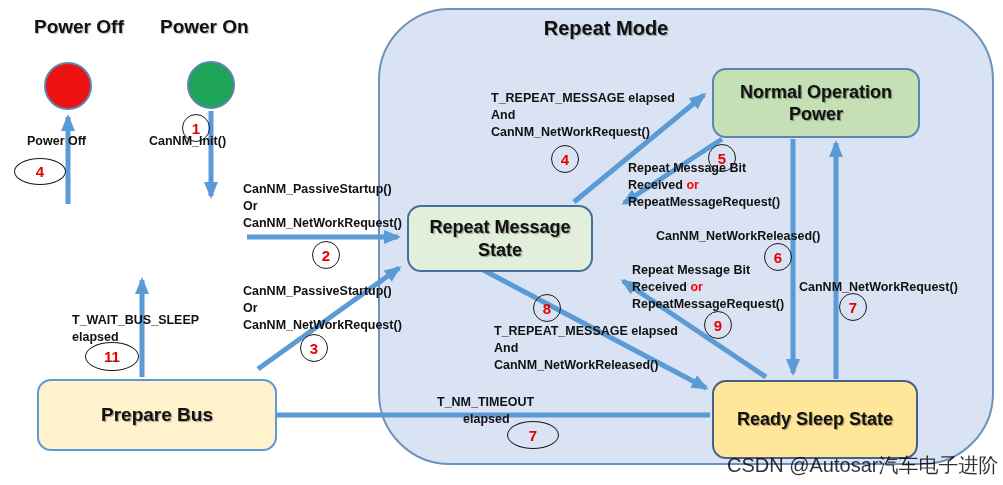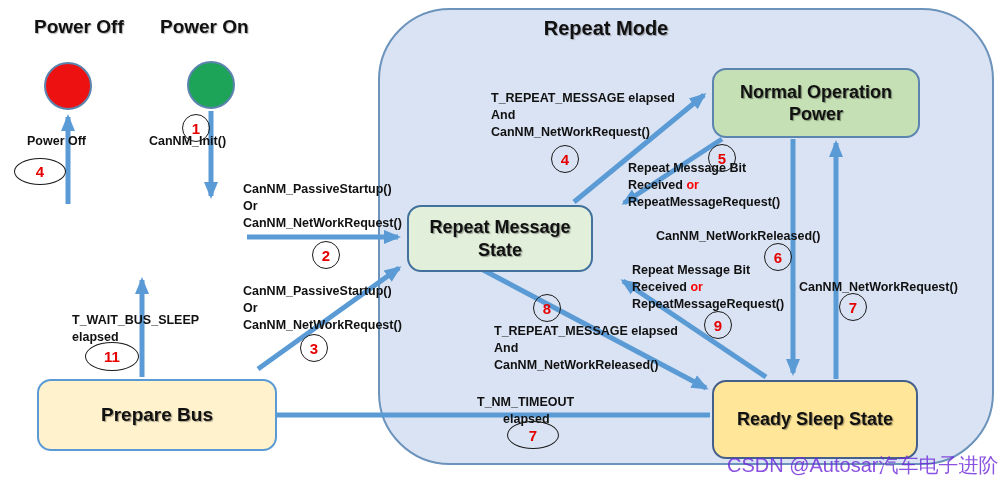--- a/index.html
+++ b/index.html
@@ -35,40 +35,40 @@
   .tl-1{left:149px;top:133px;}
   .tl-12{left:27px;top:133px;}
   .tl-2{left:243px;top:181px;}
   .tl-3{left:243px;top:283px;}
   .tl-4{left:491px;top:90px;}
   .tl-5{left:628px;top:160px;}
   .tl-6{left:656px;top:228px;}
   .tl-7{left:799px;top:279px;}
   .tl-8{left:494px;top:323px;}
   .tl-9{left:632px;top:262px;}
-  .tl-10{left:437px;top:394px;margin-left:40px;}
+  .tl-10{left:437px;top:394px;}
   .tl-10 .l2{padding-left:26px;}
   .tl-11{left:72px;top:312px;width:130px;}
   
   .badge{box-sizing:border-box;border:1.6px solid #1a1a1a;border-radius:50%;
     display:flex;align-items:center;justify-content:center;
     font-size:15px;font-weight:bold;color:#e60000;background:transparent;}
   .b-c{width:28px;height:28px;}
   .b-1{left:182px;top:114px;}  .b-2{left:312px;top:241px;}
   .b-3{left:300px;top:334px;}  .b-4{left:551px;top:145px;}
   .b-5{left:708px;top:144px;}  .b-6{left:764px;top:243px;}
   .b-7{left:839px;top:293px;}  .b-8{left:533px;top:294px;}
   .b-9{left:704px;top:311px;}
   .b-10{left:507px;top:421px;width:52px;height:28px;}
   .b-11{left:85px;top:342px;width:54px;height:29px;}
   .b-12{left:14px;top:158px;width:52px;height:27px;}
   
   .arrows{left:0;top:0;width:1003px;height:485px;pointer-events:none;}
   
-  .watermark{left:727px;top:452px;font-size:20px;color:#6d28d9;opacity:0.8;white-space:nowrap;}
+  .watermark{left:727px;top:452px;font-size:20px;color:#000000;opacity:0.8;white-space:nowrap;}
 </style>
 </head>
 <body>
 
 <div class="stage">
 
   <div class="abs nm-container"></div>
   <div class="abs nm-title"><span>Repeat </span><span class="state accent" style="position:static;display:inline;border:none;background:none;">Mode</span></div>
 
   <svg class="abs arrows" viewBox="0 0 1003 485">

